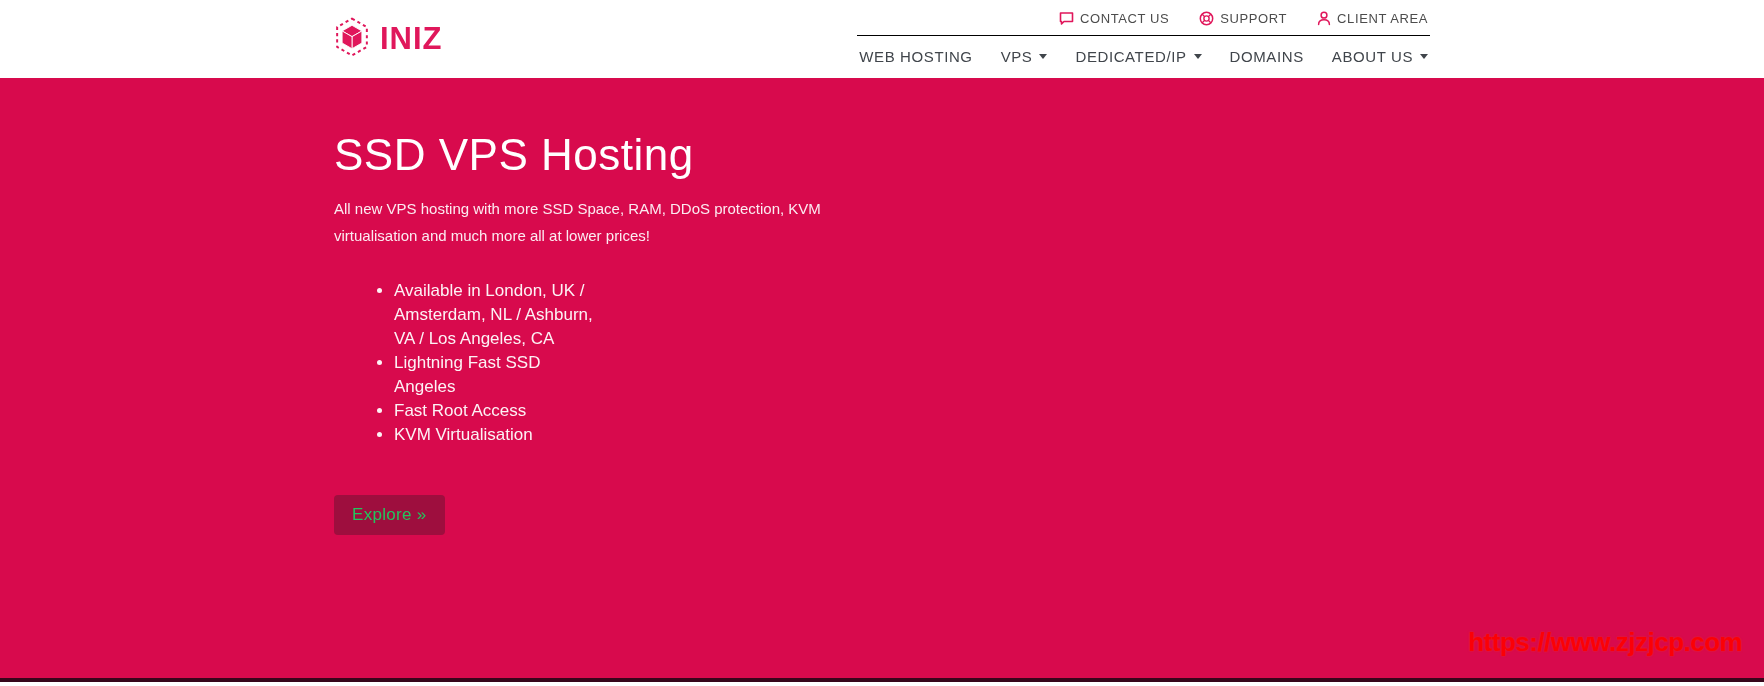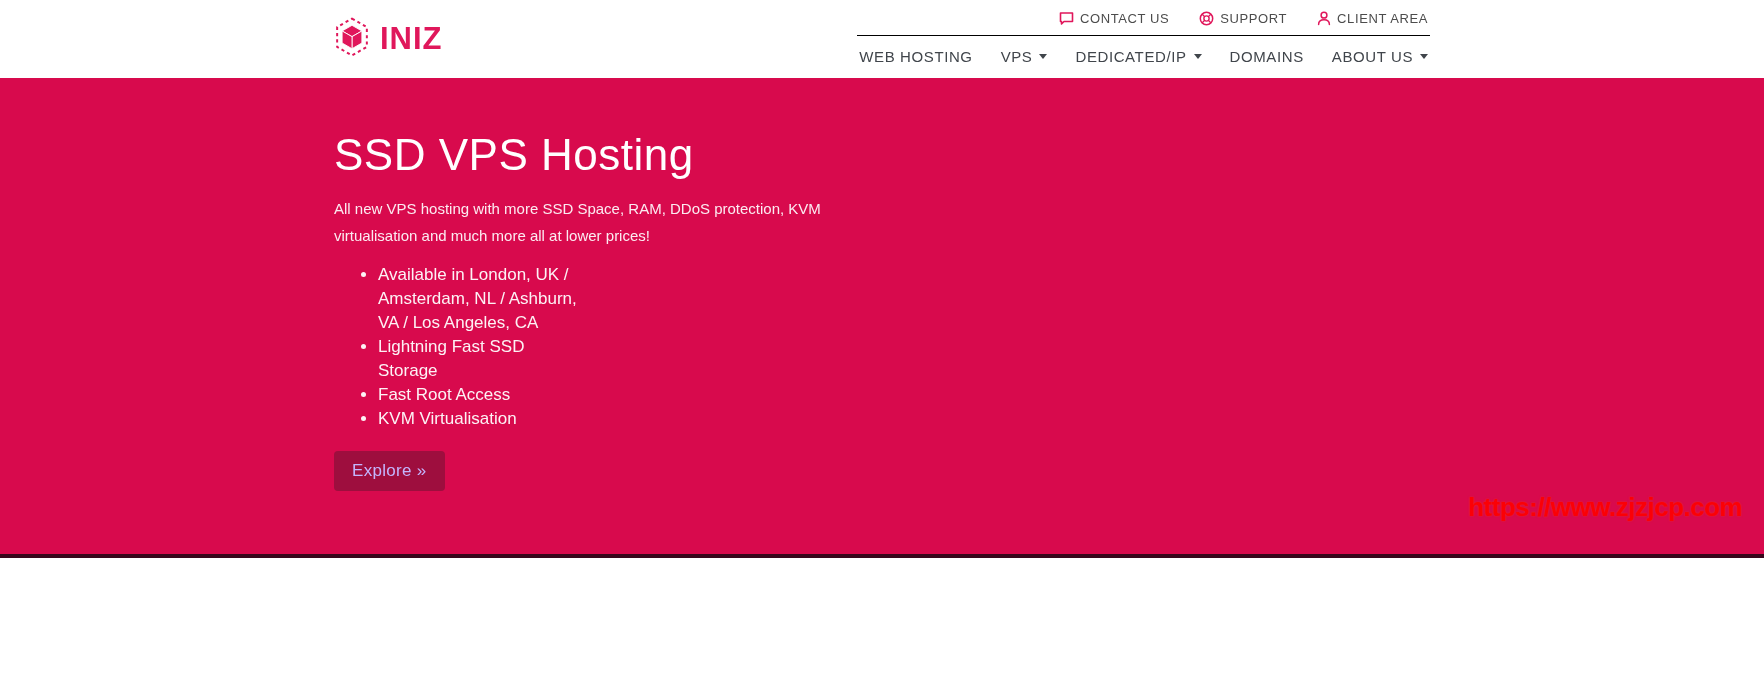--- a/index.html
+++ b/index.html
@@ -75,21 +75,21 @@
     display: inline-block;
     width: 0; height: 0;
     margin-left: 7px;
     border-left: 4px solid transparent;
     border-right: 4px solid transparent;
     border-top: 5px solid #40454b;
   }
 
   
   .hero {
-    height: 476px;
+    height: 600px;
     background: #d80a4d;
     position: relative;
   }
   .hero-inner {
     width: 1096px;
     margin: 0 auto;
     padding-top: 52px;
   }
   .hero-title {
     color: #ffffff;
@@ -104,49 +104,49 @@
     color: rgba(255,255,255,0.92);
     font-size: 15px;
     line-height: 27px;
     font-weight: 500;
   }
   .feature-lists {
     display: flex;
     margin-top: 14px;
   }
   .feature-lists ul {
-    margin: 0;
+    margin: 16px;
     padding-left: 44px;
     list-style: disc;
     color: #fdf2f5;
     font-size: 17px;
     line-height: 24px;
     font-weight: 500;
   }
   .features-left { width: 252px; }
   .features-right { margin-left: 32px; }
   .feature-lists li::marker { color: #fdf2f5; }
   .cta-button {
     display: inline-block;
-    margin-top: 20px;
+    margin-top: 32px;
     background: #9e0e3e;
-    color: #c4b5fd;
+    color: #22c55e;
     border: none;
     border-radius: 4px;
     padding: 10px 18px;
     font-family: "Liberation Sans", sans-serif;
     font-size: 17px;
     font-weight: 500;
     letter-spacing: 0.3px;
     cursor: pointer;
   }
   .watermark {
     position: absolute;
     right: 22px;
-    bottom: 31px;
+    bottom: 20px;
     color: #fb0006;
     font-size: 26px;
     font-weight: 700;
     letter-spacing: -0.5px;
     text-shadow: 0 0 2px rgba(255,70,0,0.55);
   }
 
   
   .bottom-strip {
     height: 4px;
@@ -231,21 +231,21 @@
 </div>
 
 <div class="hero">
   <div class="hero-inner">
     <h1 class="hero-title">SSD VPS Hosting</h1>
     <p class="hero-subtitle">All new VPS hosting with more SSD Space, RAM, DDoS protection, KVM virtualisation and much more all at lower prices!</p>
 
     <div class="feature-lists">
       <ul class="features-left">
         <li>Available in London, UK / Amsterdam, NL / Ashburn, VA / Los Angeles, CA</li>
-        <li>Lightning Fast SSD Storage</li>
+        <li>Lightning Fast SSD Angeles</li>
         <li>Fast Root Access</li>
         <li>KVM Virtualisation</li>
       </ul>
     </div>
 
     <button class="cta-button">Explore »</button>
   </div>
 
   <div class="watermark">https://www.zjzjcp.com</div>
 </div>

